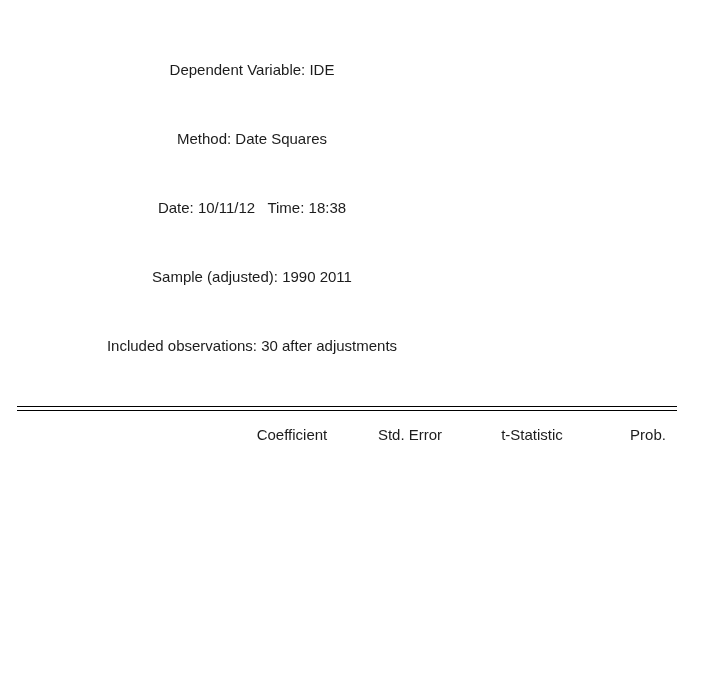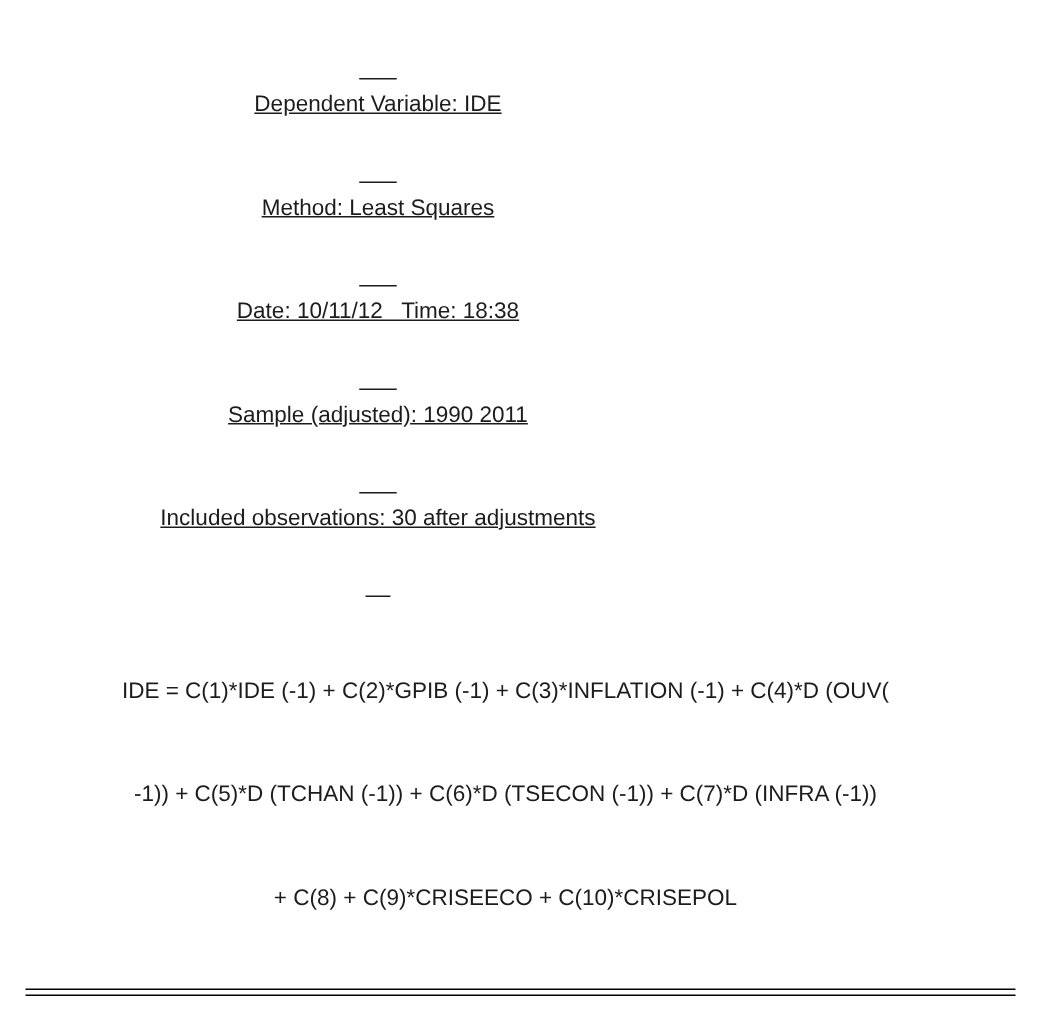--- a/index.html
+++ b/index.html
@@ -12,21 +12,20 @@
   }
   .page { position:relative; width:708px; height:680px; }
   .content { margin-left:17px; width:683px; }
 
   .header-block {
     margin-top:12px;
     width:470px;
     text-align:center;
     line-height:23px;
     white-space:pre-wrap;
-    text-decoration:underline;
   }
   .equation-block {
     width:640px;
     text-align:center;
     line-height:23px;
     white-space:pre-wrap;
   }
 
   .dline {
     width:660px; height:5px;
@@ -47,31 +46,26 @@
   .coef-c2 { padding-left:36px; }
 </style>
 </head>
 <body>
 
 <div class="page">
   <div class="content">
 
     <div class="header-block">
       <div>Dependent Variable: IDE</div>
-      <div>Method: Least Squares</div>
+      <div>Method: Date Squares</div>
       <div>Date: 10/11/12   Time: 18:38</div>
       <div>Sample (adjusted): 1990 2011</div>
       <div>Included observations: 30 after adjustments</div>
     </div>
 
-    <div class="equation-block">
-      <div>IDE = C(1)*IDE (-1) + C(2)*GPIB (-1) + C(3)*INFLATION (-1) + C(4)*D (OUV(</div>
-      <div>-1)) + C(5)*D (TCHAN (-1)) + C(6)*D (TSECON (-1)) + C(7)*D (INFRA (-1))</div>
-      <div>+ C(8) + C(9)*CRISEECO + C(10)*CRISEPOL</div>
-    </div>
 
     <div class="dline top-rule"></div>
 
     <table class="coef-head">
       <colgroup>
           <col style="width:179px">
           <col style="width:156px">
           <col style="width:116px">
           <col style="width:128px">
           <col style="width:104px">

